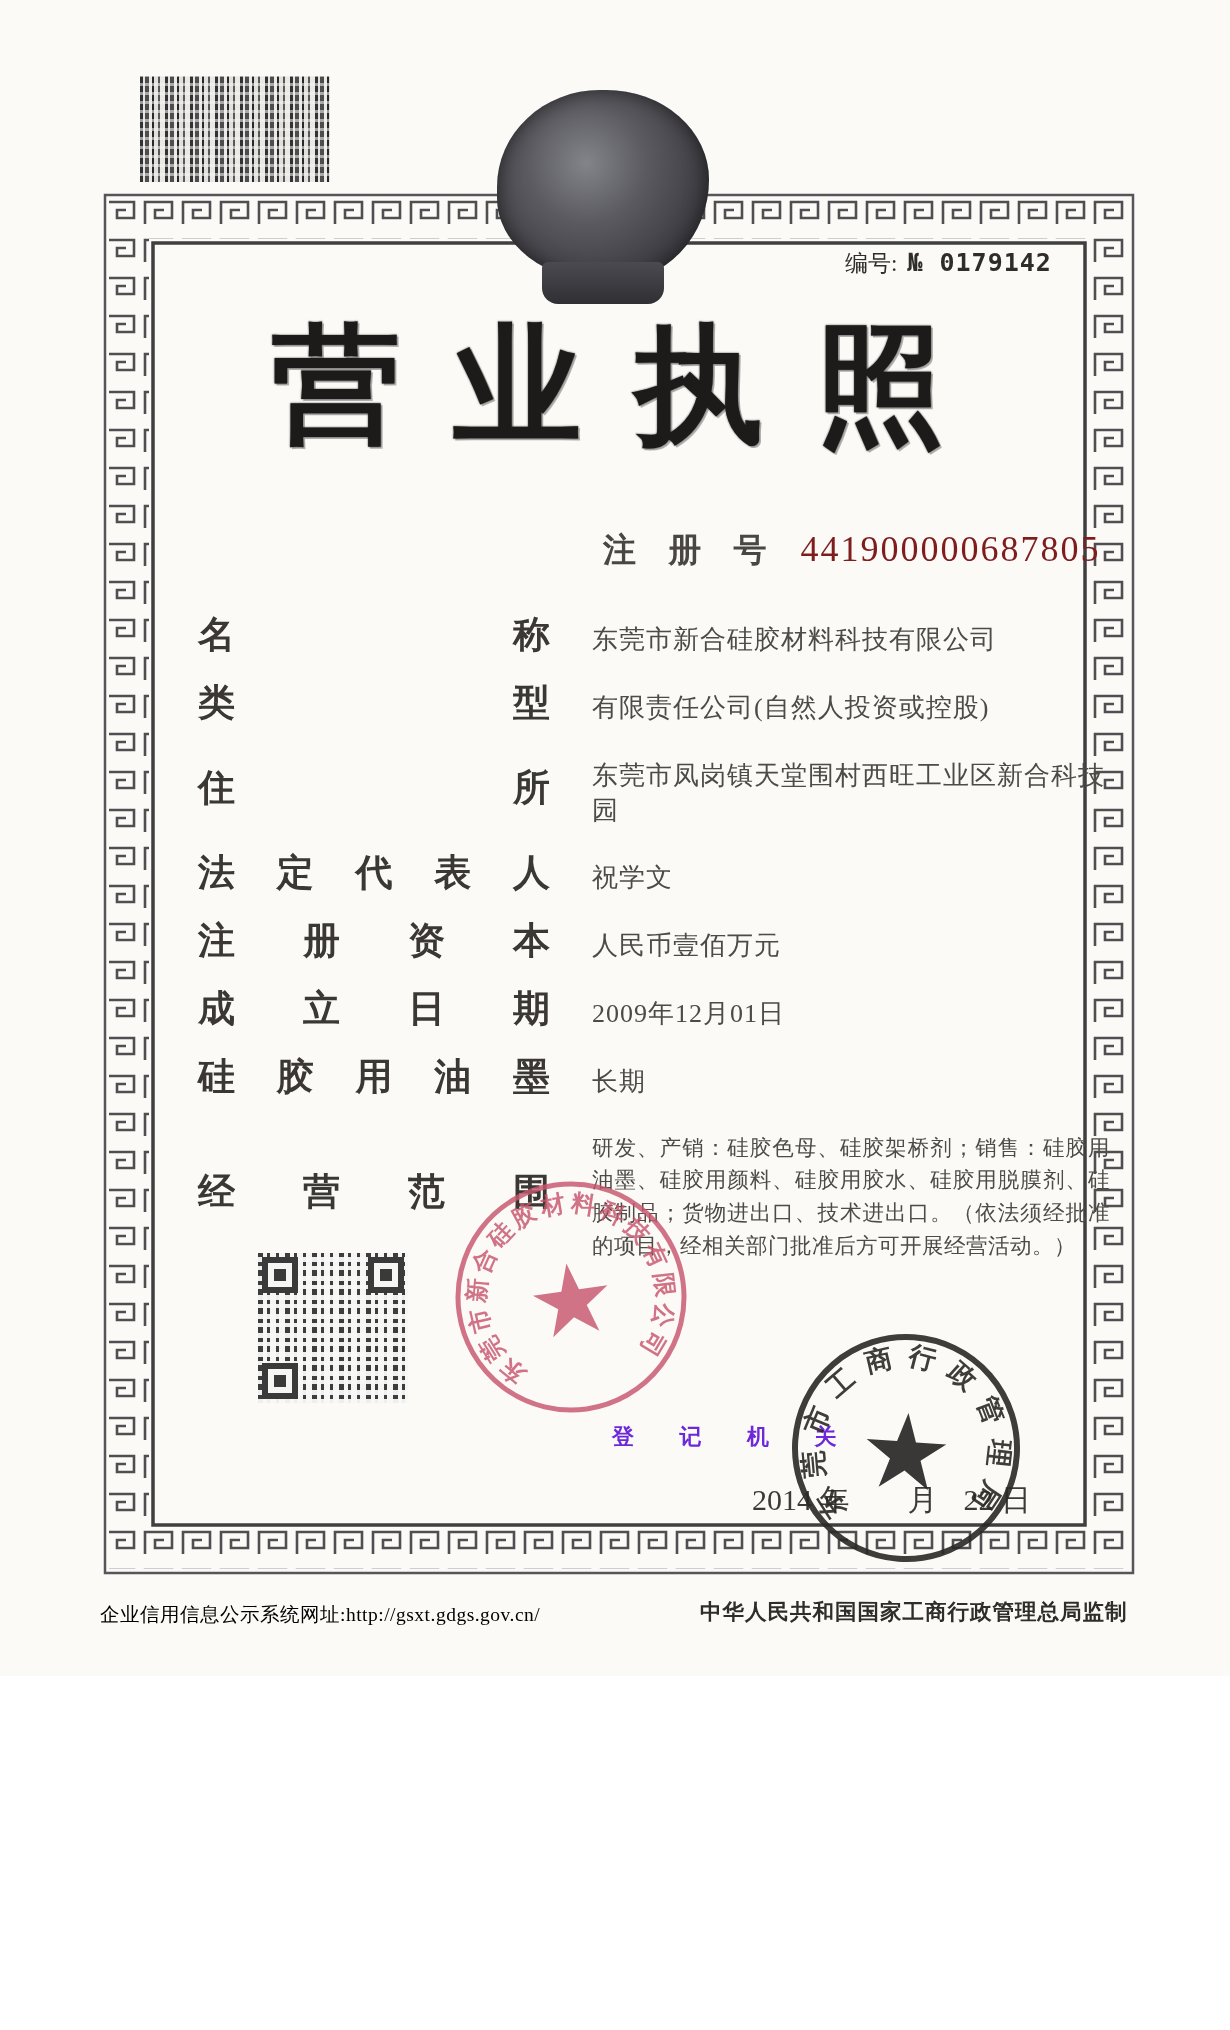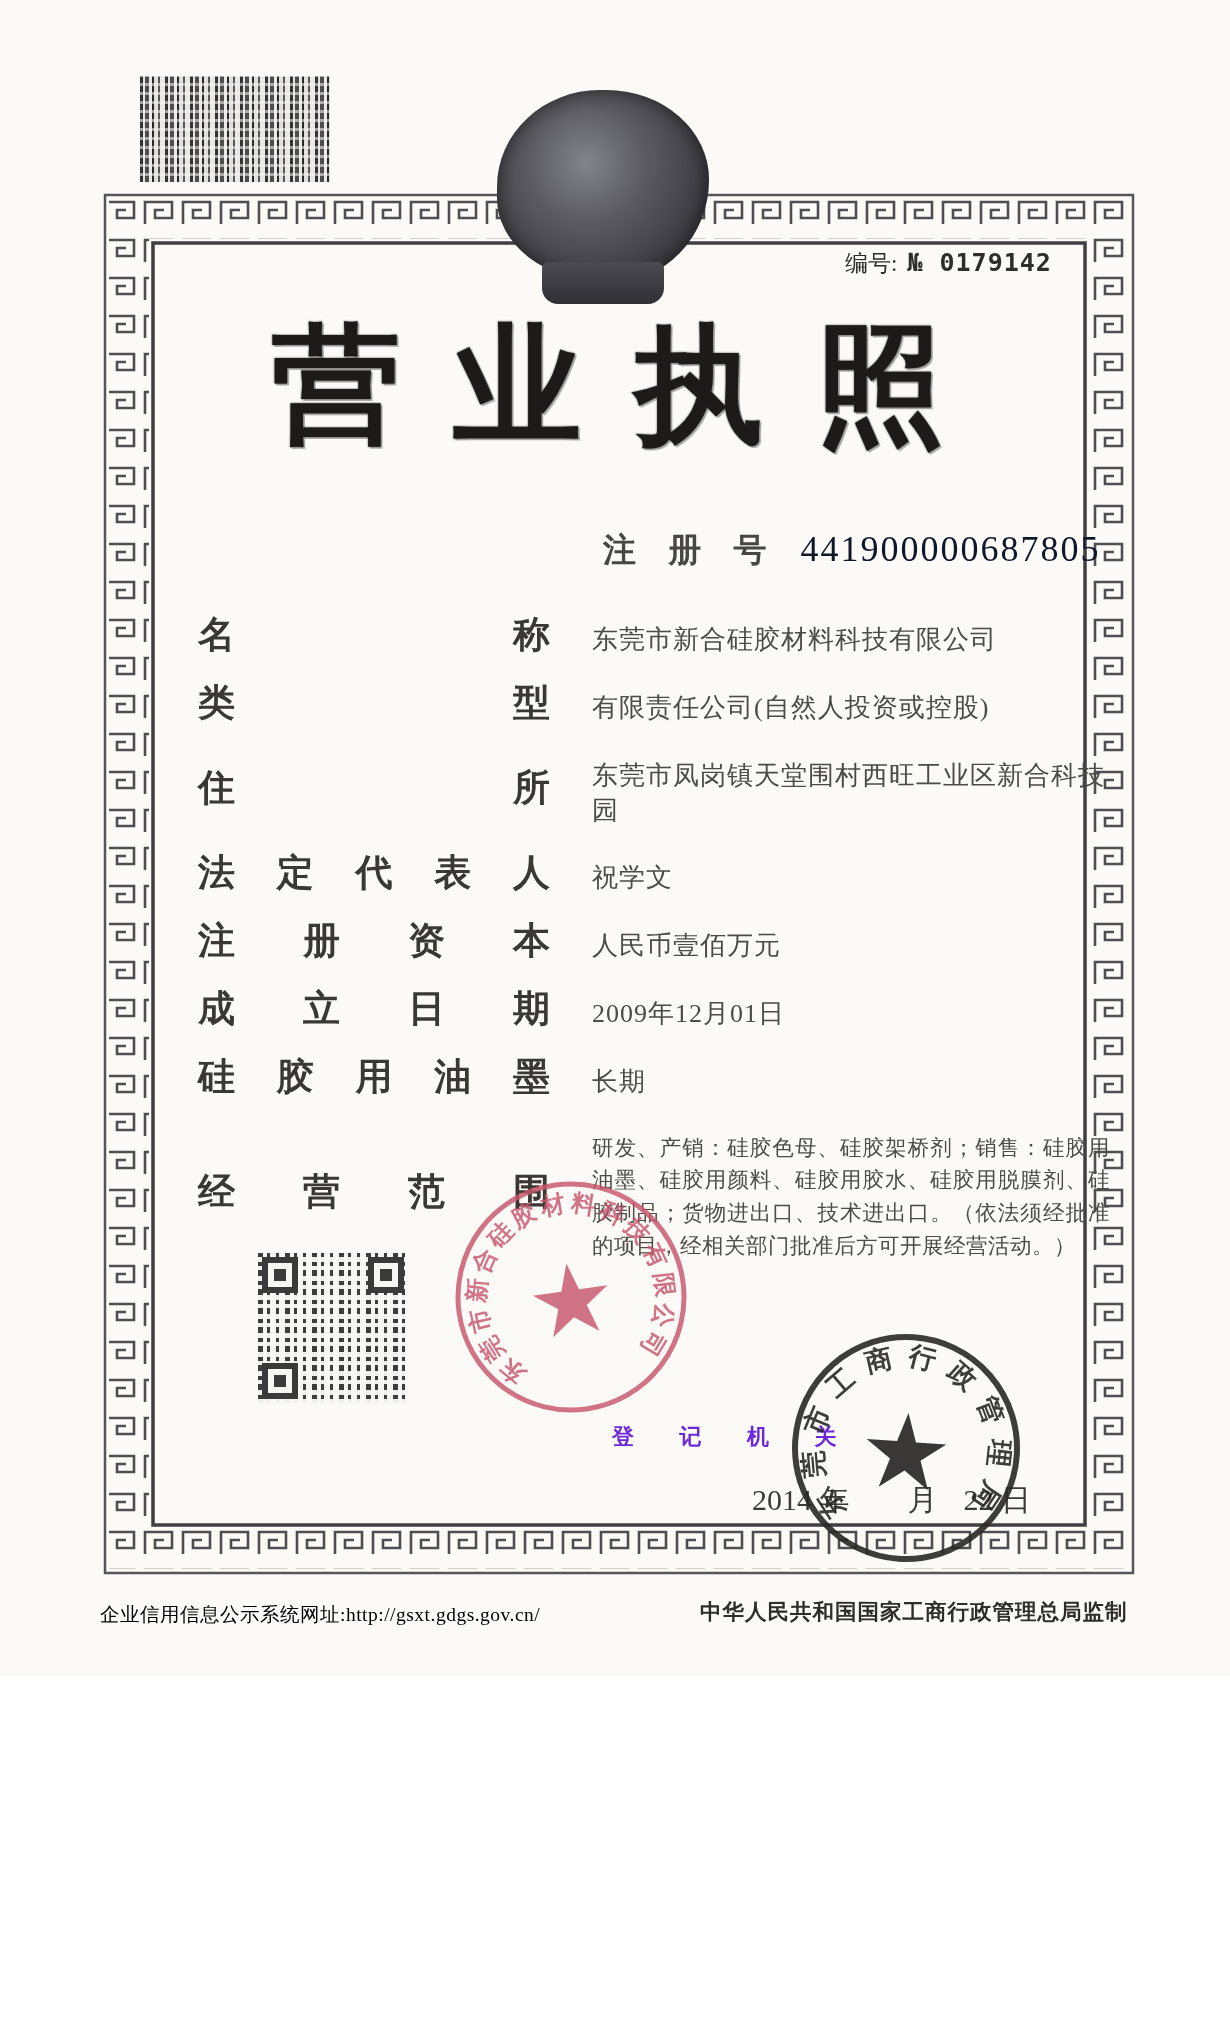--- a/index.html
+++ b/index.html
@@ -42,21 +42,21 @@
   
   .title {
     position:absolute; left:272px; top:316px; width:672px; display:flex; justify-content:space-between;
     font-size:128px; font-weight:900; color:#1c1b1a; line-height:1.1; z-index:4;
     text-shadow:0 0 2px rgba(10,10,10,.85), 2px 2px 0 rgba(25,25,25,.3);
   }
 
   
   .regline { position:absolute; left:603px; top:528px; display:flex; align-items:baseline; z-index:4; }
   .regline .lbl { font-size:33px; font-weight:600; letter-spacing:12px; color:#4a4742; }
-  .regline .num { font-size:36px; margin-left:22px; letter-spacing:2px; color:#0f172a; }
+  .regline .num { font-size:36px; margin-left:22px; letter-spacing:2px; color:#7f1d1d; }
 
   
   .fields { position:absolute; left:198px; top:612px; width:912px; z-index:4; }
   .row { display:flex; align-items:center; margin-bottom:22px;gap:14px; }
   .row .flabel {
     width:352px; flex:0 0 352px; font-size:37px; line-height:1.25; font-weight:600; color:#3b3733;
     text-align:justify; text-align-last:justify;
   }
   .row .fvalue { margin-left:28px; padding-top:9px; font-size:26px; color:#4e4a45; letter-spacing:1px; }
   .row .fvalue.para { width:536px; font-size:21.5px; line-height:1.52; letter-spacing:.5px; text-align:justify; }

